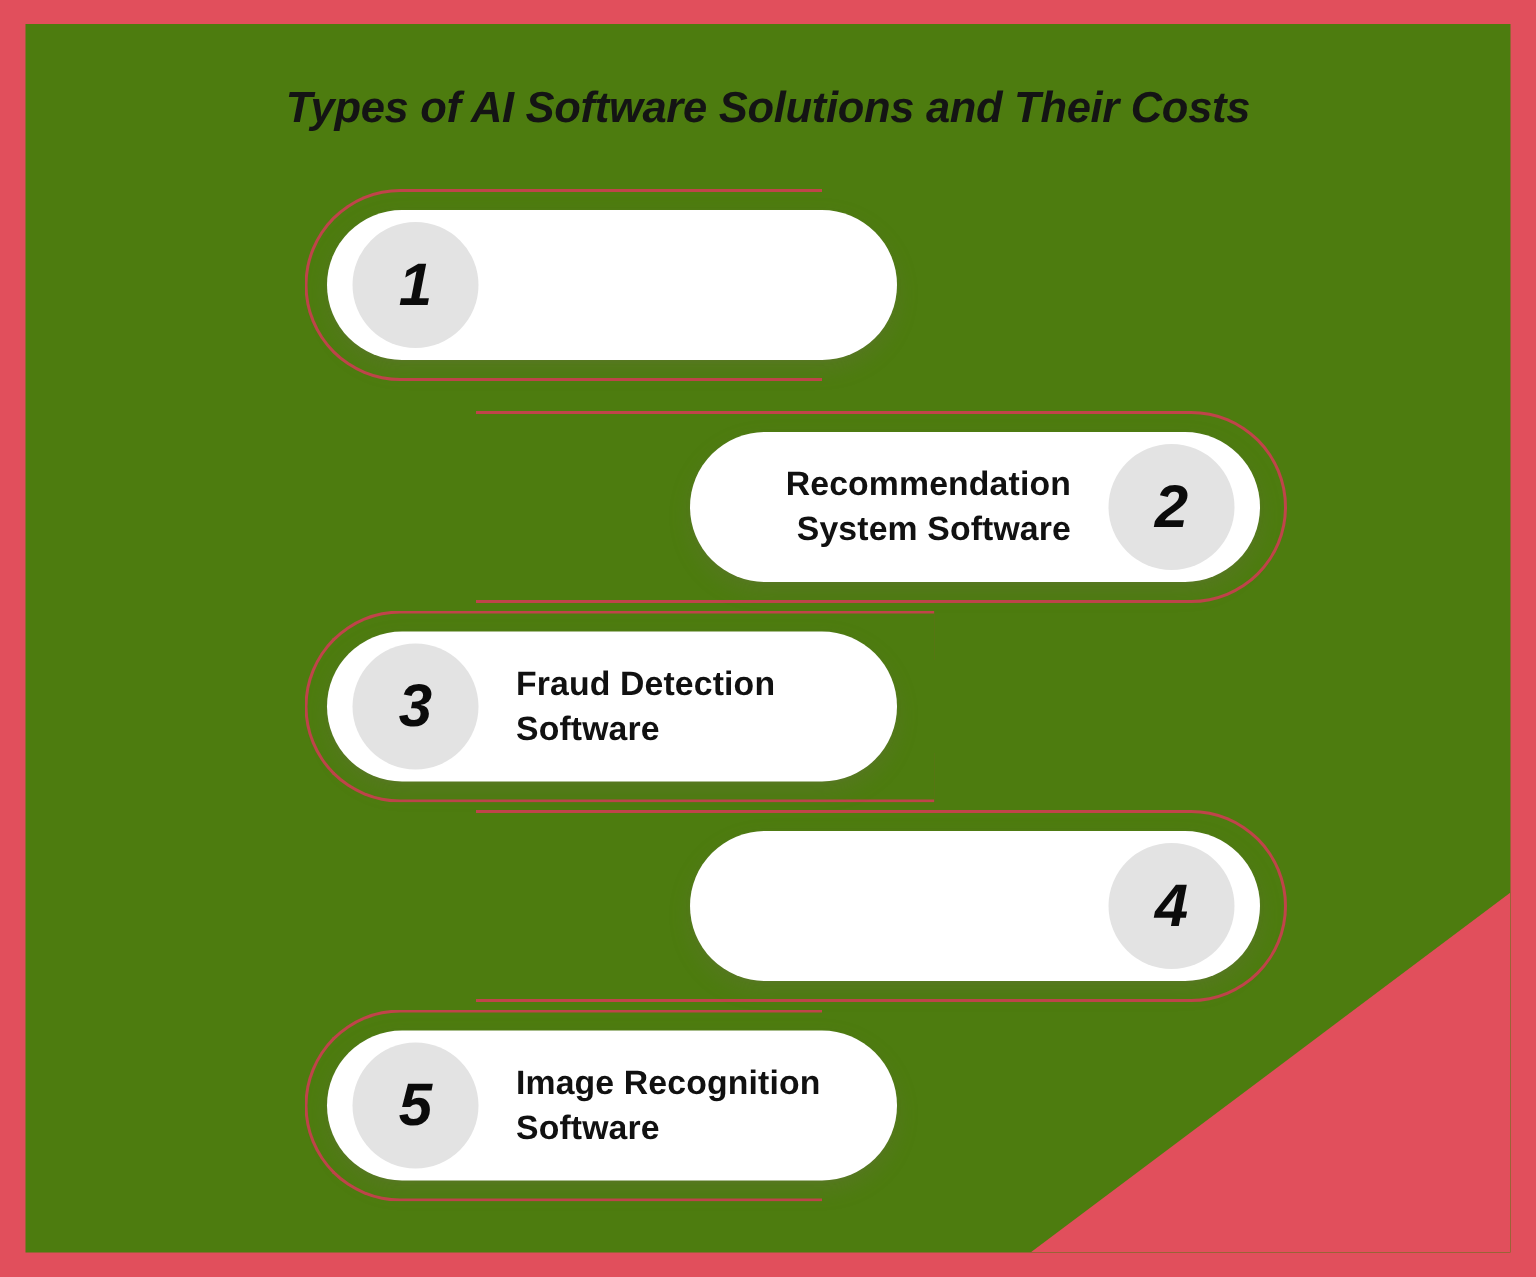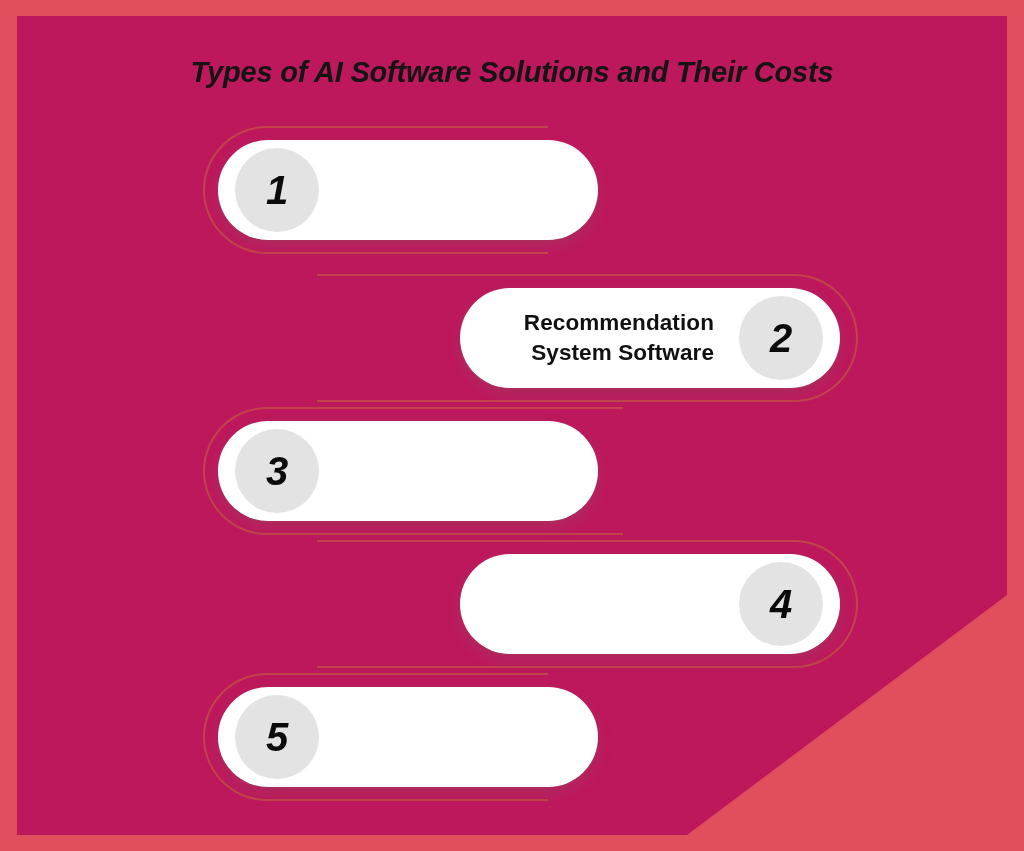--- a/index.html
+++ b/index.html
@@ -21,21 +21,21 @@
     box-sizing: border-box;
   }
 
   
   .canvas {
     position: absolute;
     left: 17px;
     top: 16px;
     right: 17px;
     bottom: 16px;
-    background: #be185d;
+    background: #4d7c0f;
     overflow: hidden;
   }
 
   
   .corner-wedge {
     position: absolute;
     right: 0;
     bottom: 0;
     width: 320px;
     height: 240px;
@@ -159,34 +159,36 @@
         <div class="card is-right" style="left:443px;top:28px;width:380px;height:100px;">
           <div class="numbubble">2</div>
           <div class="label">Recommendation System Software</div>
         </div>
       </div>
 
       <div class="card-row" style="top:281px;height:142px;">
         <div class="outline left" style="left:186px;top:14px;width:420px;height:128px;"></div>
         <div class="card is-left" style="left:201px;top:28px;width:380px;height:100px;">
           <div class="numbubble">3</div>
+          <div class="label">Fraud Detection Software</div>
         </div>
       </div>
 
       <div class="card-row" style="top:414px;height:142px;">
         <div class="outline right" style="left:300px;top:14px;width:541px;height:128px;"></div>
         <div class="card is-right" style="left:443px;top:28px;width:380px;height:100px;">
           <div class="numbubble">4</div>
         </div>
       </div>
 
       <div class="card-row" style="top:547px;height:142px;">
         <div class="outline left" style="left:186px;top:14px;width:345px;height:128px;"></div>
         <div class="card is-left" style="left:201px;top:28px;width:380px;height:100px;">
           <div class="numbubble">5</div>
+          <div class="label">Image Recognition Software</div>
         </div>
       </div>
 
     </div>
 
     <div class="corner-wedge"></div>
 
   </div>
 </div>
 

